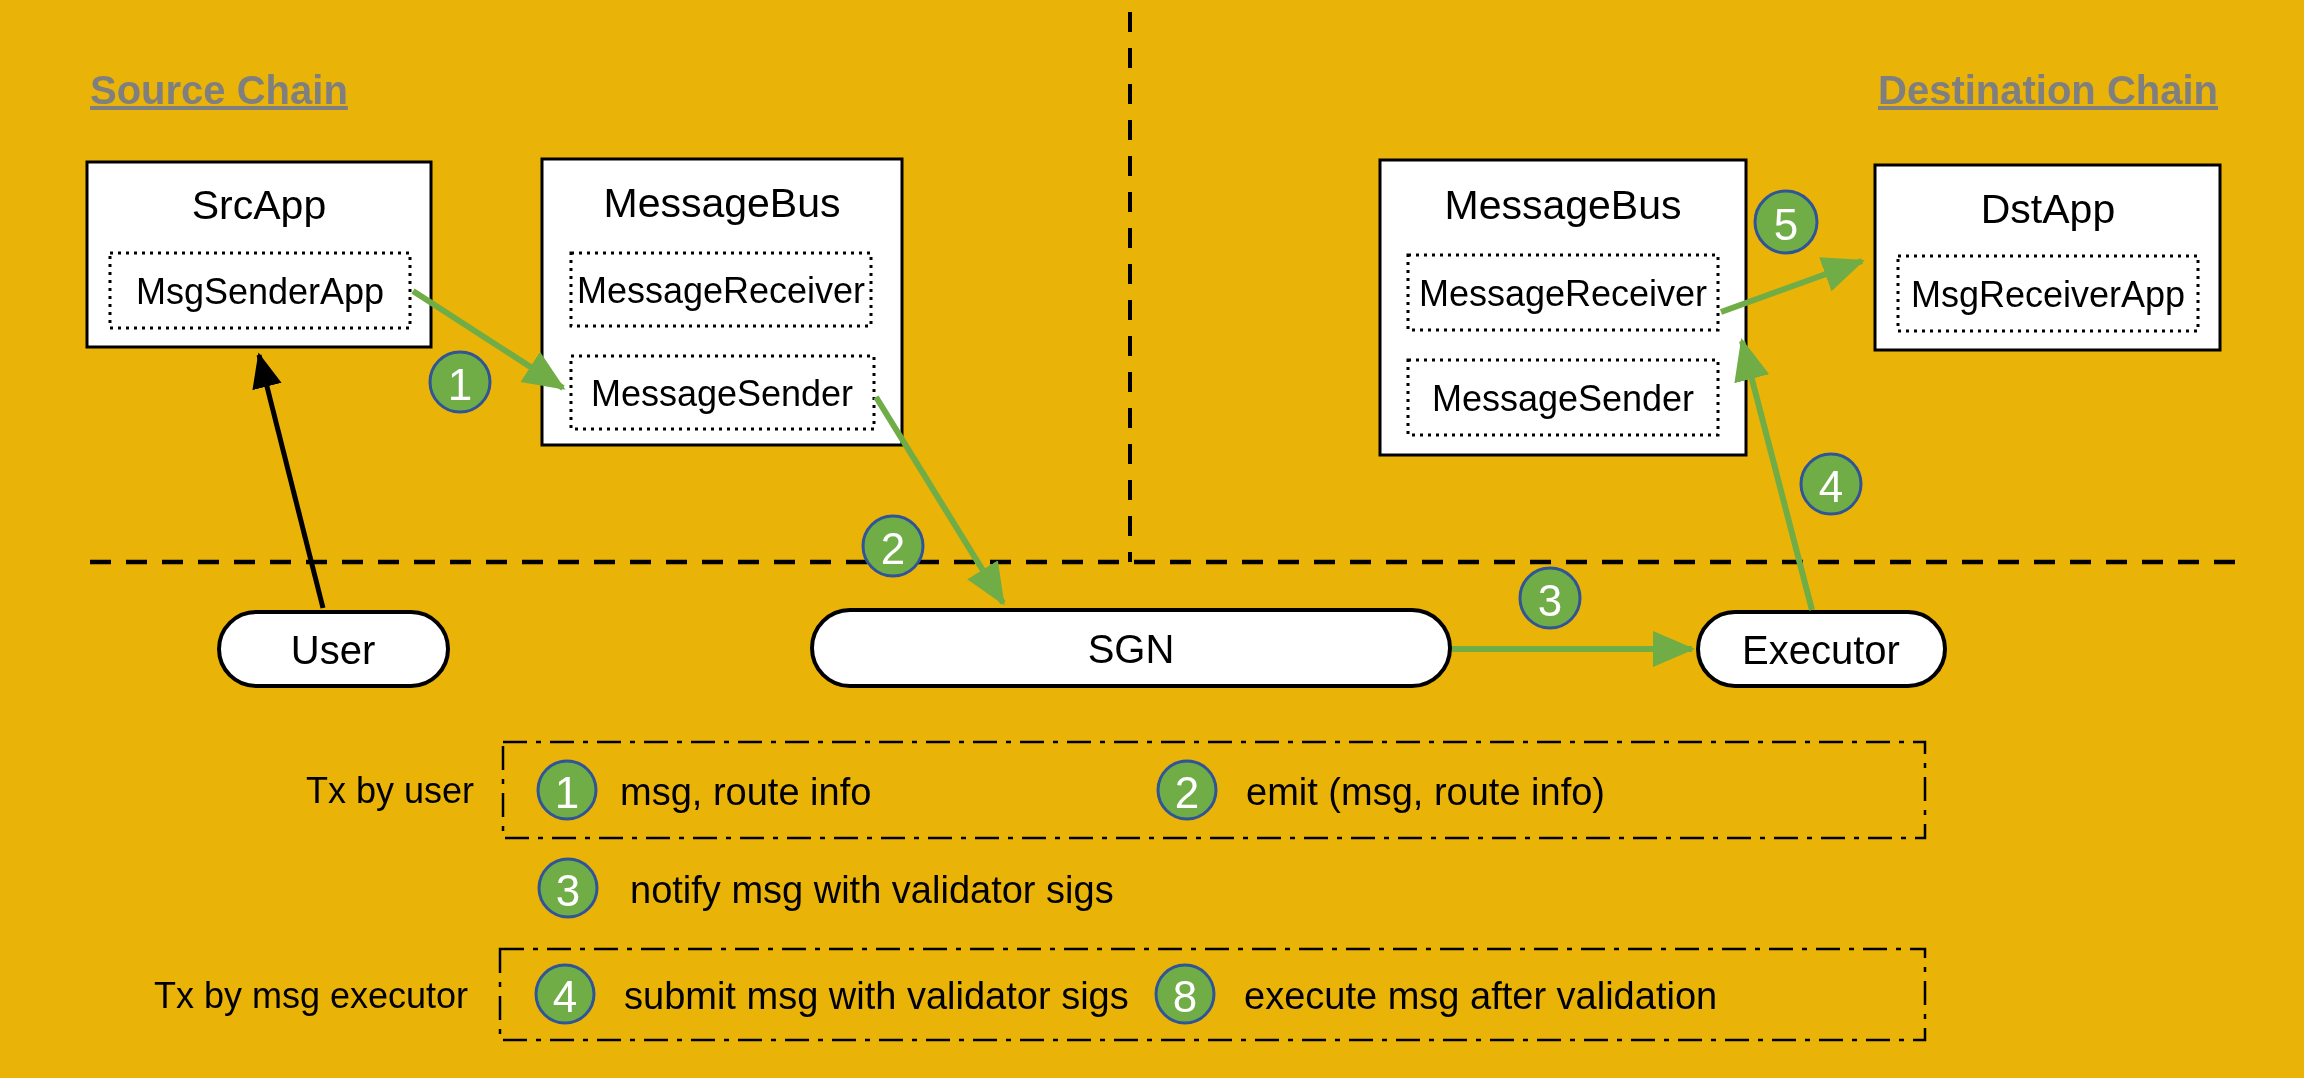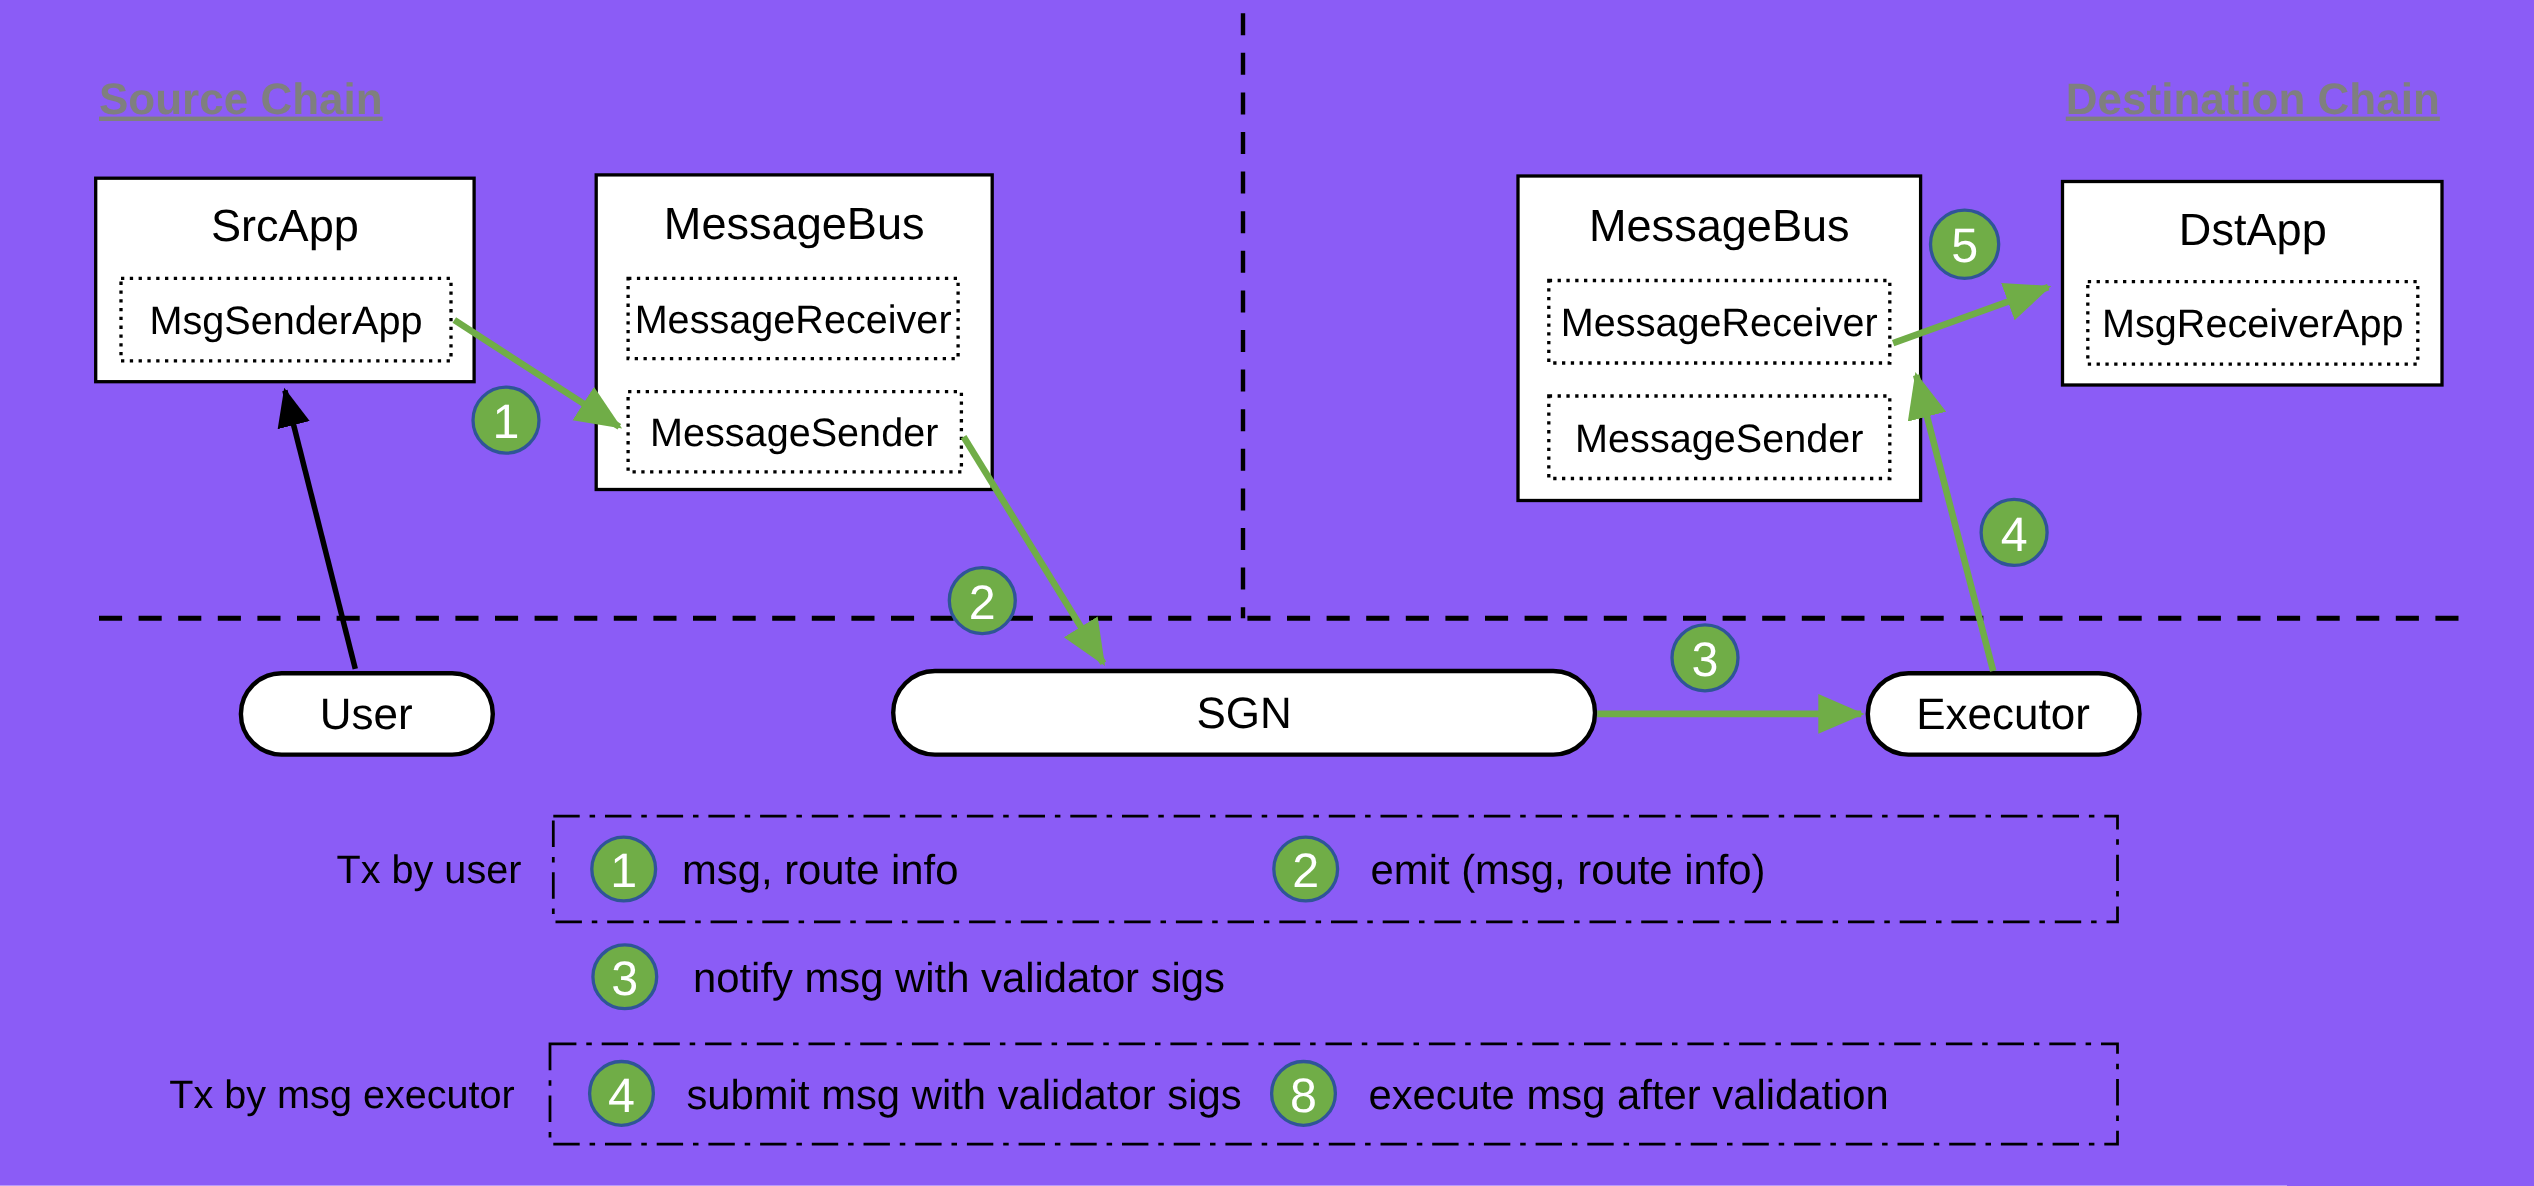--- a/index.html
+++ b/index.html
@@ -4,21 +4,21 @@
 <style>
   html, body {
     margin: 0;
     padding: 0;
     background: #ffffff;
   }
   .stage {
     width: 2304px;
     height: 1078px;
     position: relative;
-    background: #8b5cf6;
+    background: #eab308;
   }
   svg text {
     font-family: "Liberation Sans", sans-serif;
     fill: #000000;
   }
   .heading {
     font-size: 40px;
     font-weight: bold;
     fill: #7f7f7f;
     text-decoration: underline;

